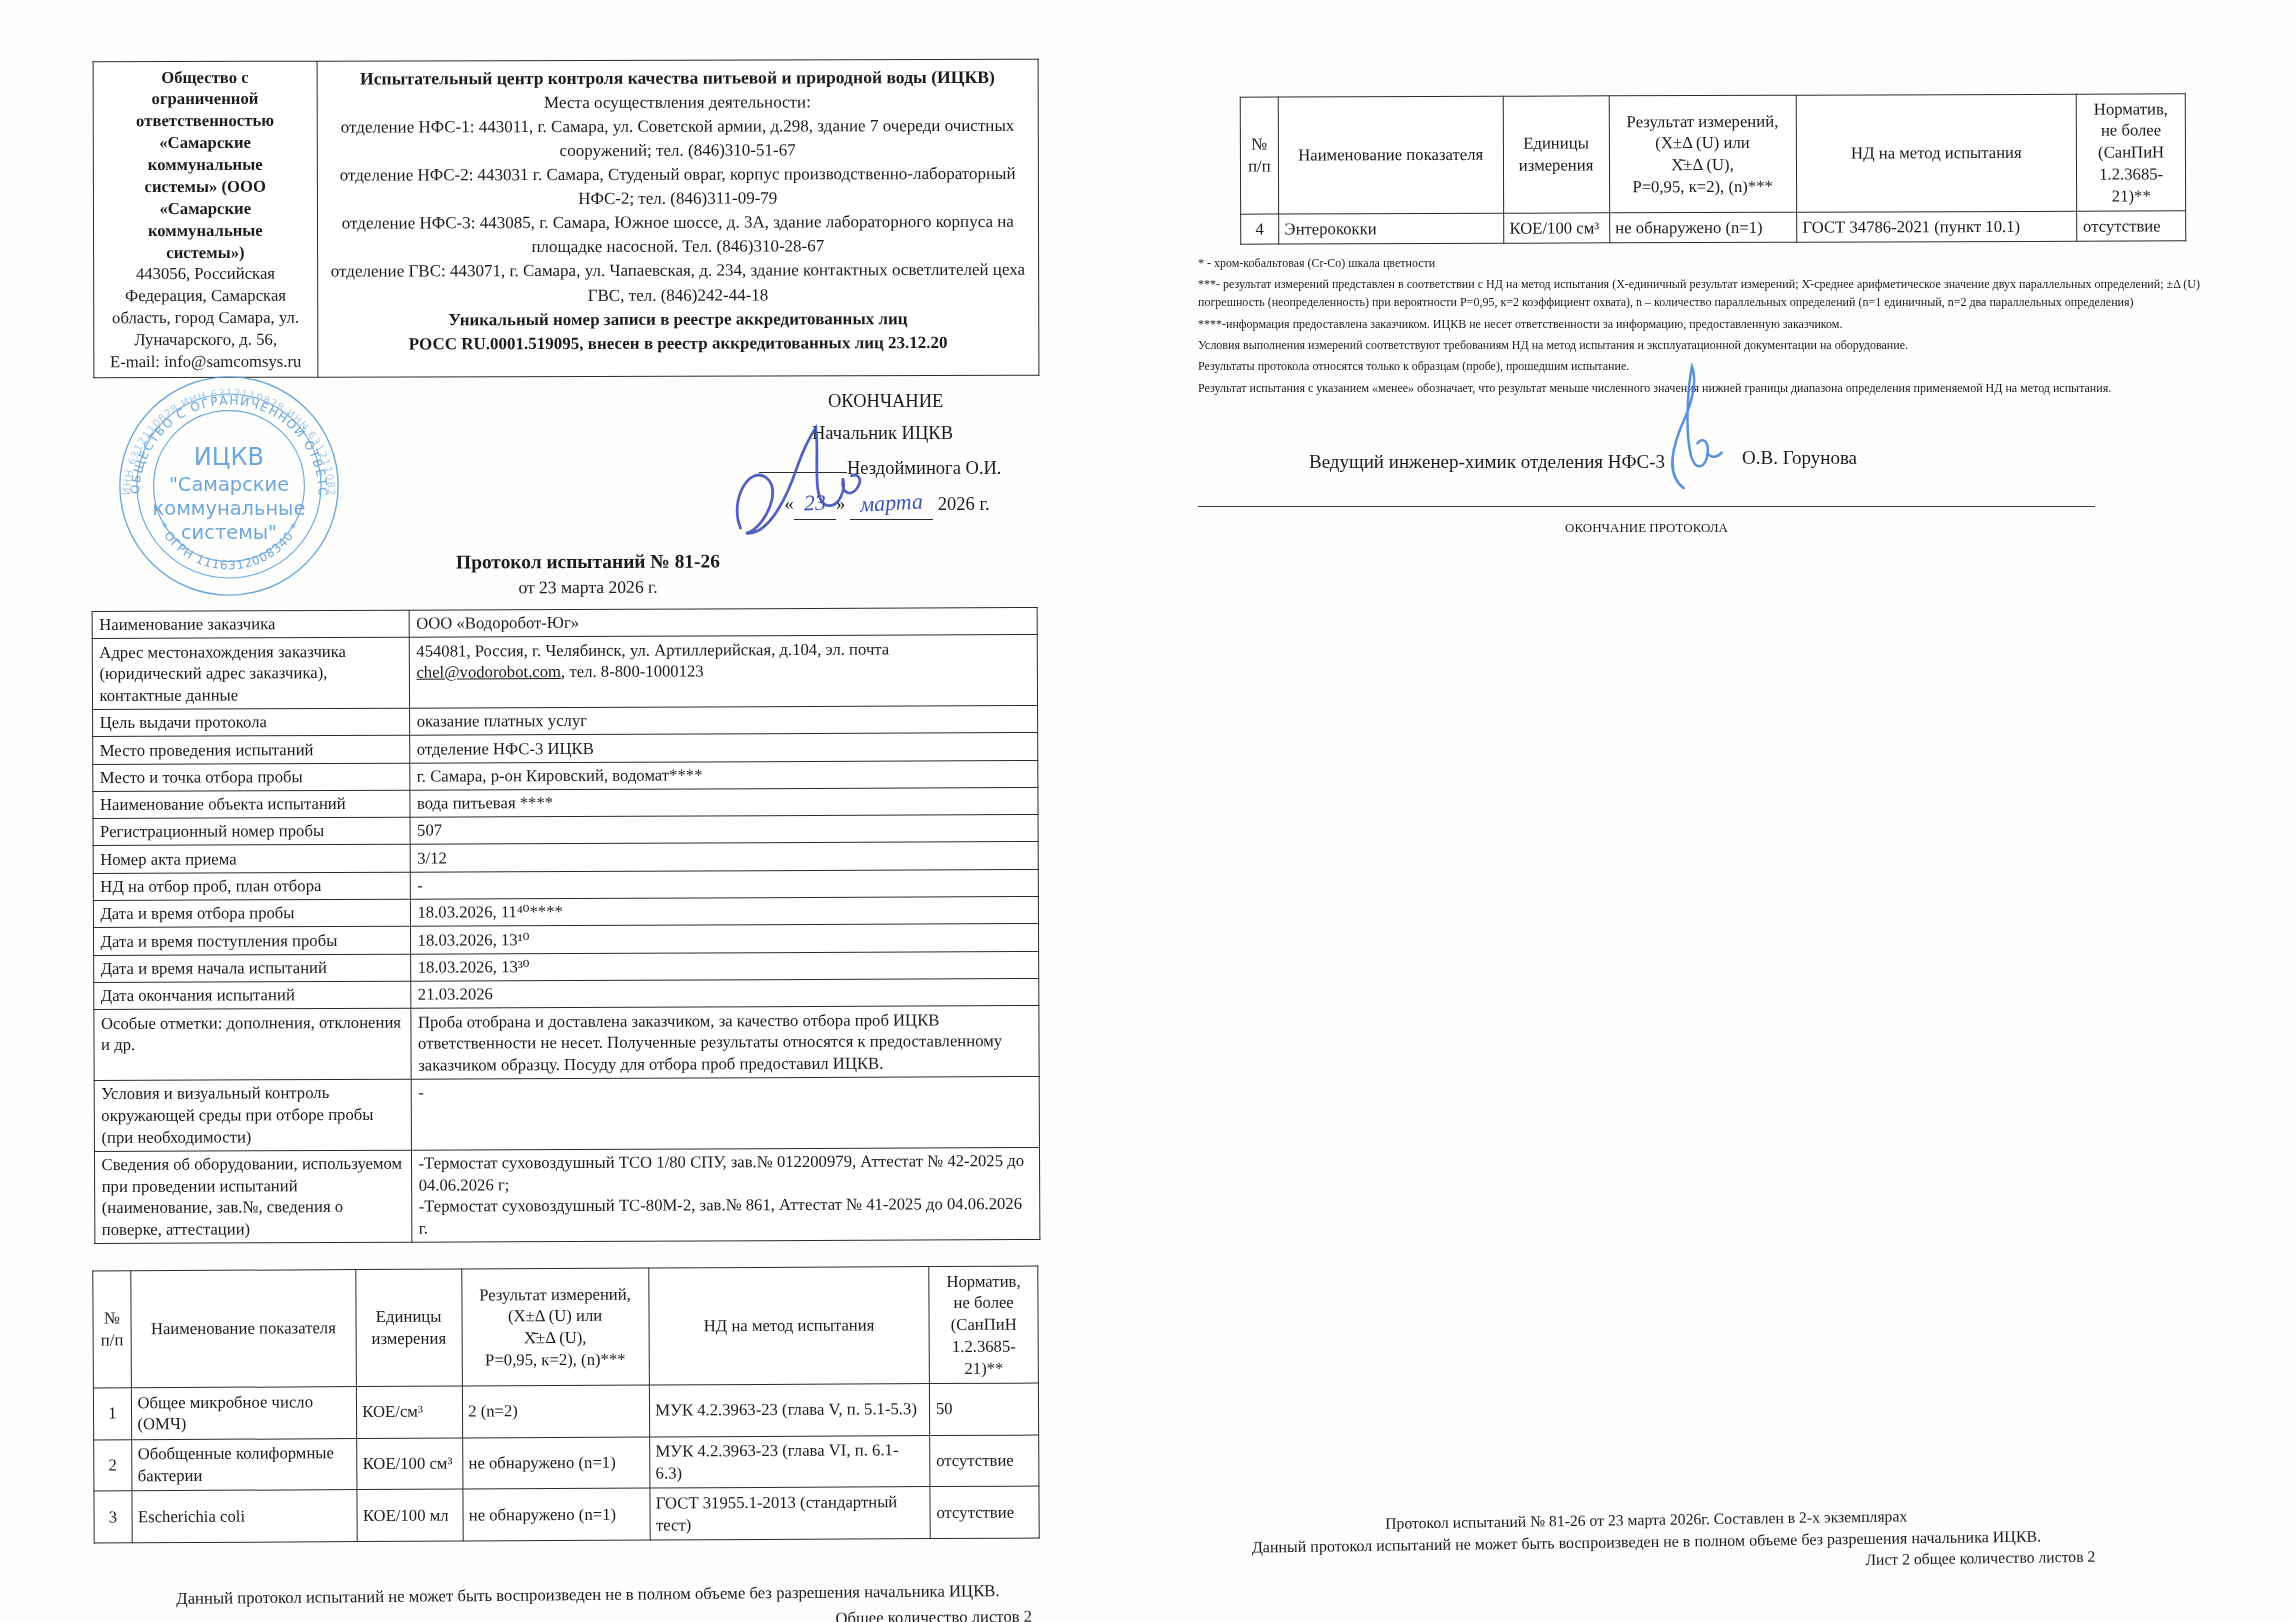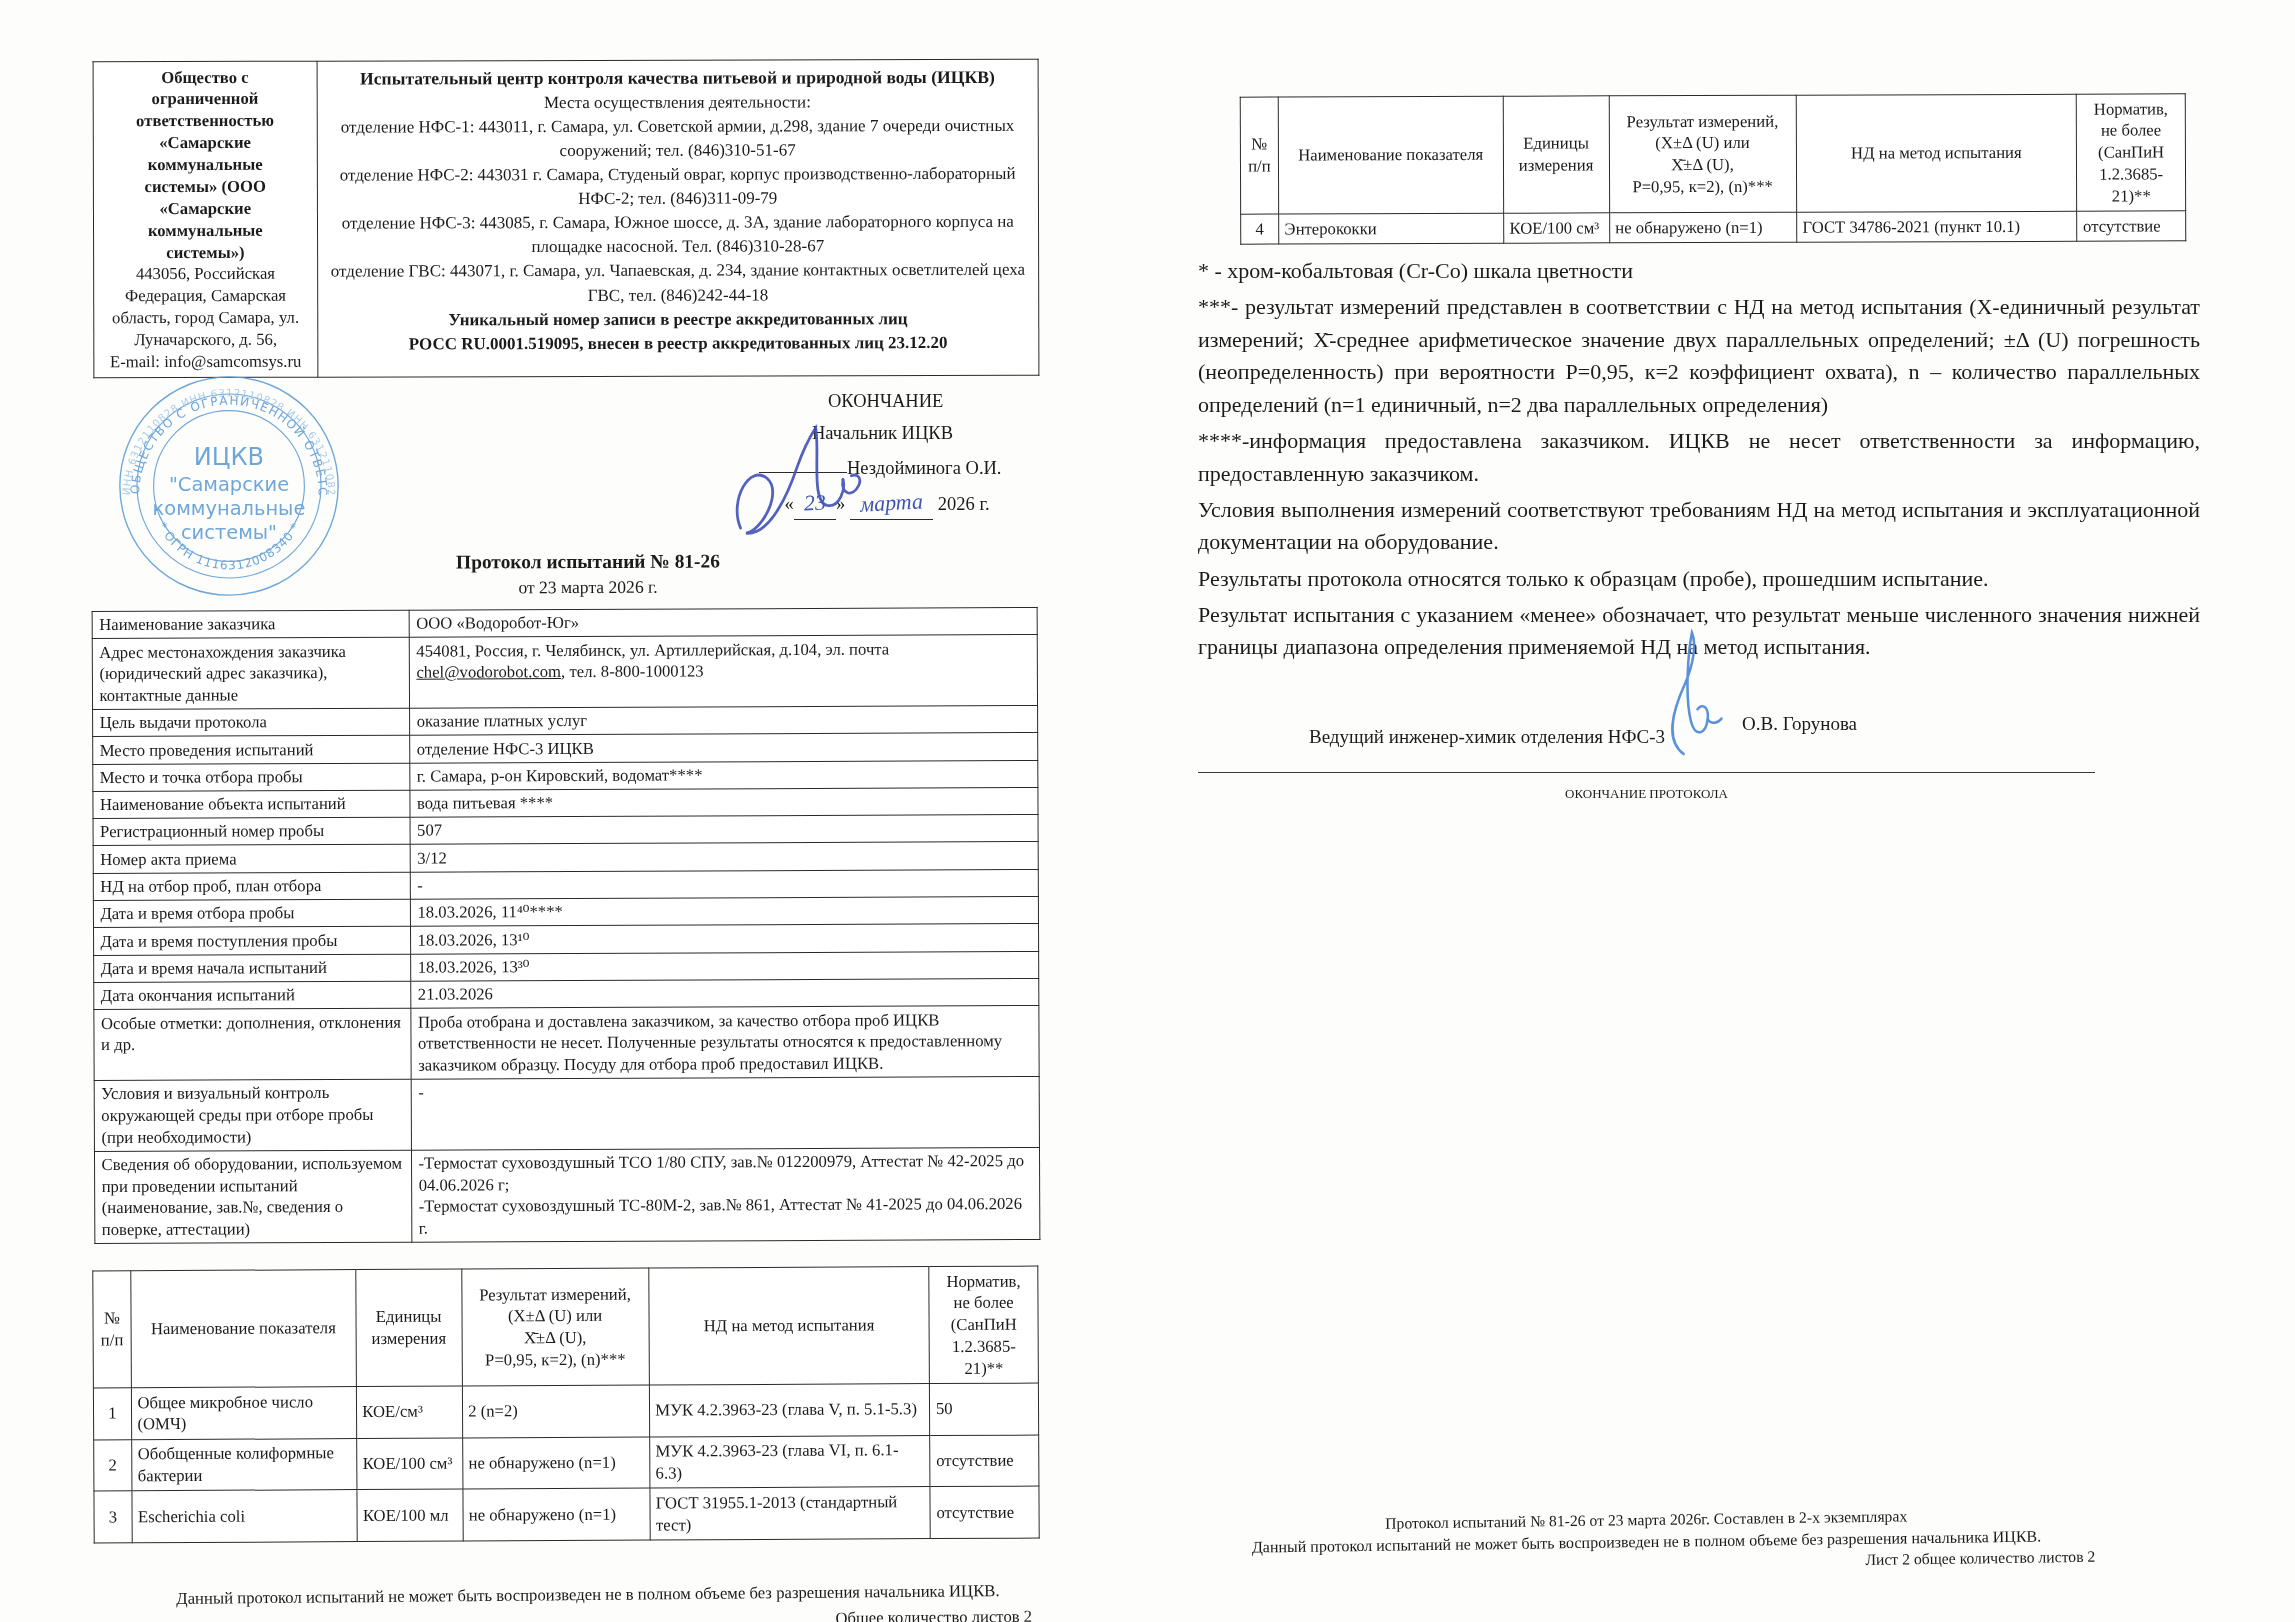--- a/index.html
+++ b/index.html
@@ -56,24 +56,24 @@
   col.c-num{width:4%;}col.c-name{width:23.8%;}col.c-units{width:11.2%;}
   col.c-res{width:19.8%;}col.c-meth{width:29.7%;}col.c-norm{width:11.5%;}
 
   
   .foot1{margin-top:44px;font-size:16.7px;transform:rotate(-0.55deg);}
   .foot1 .f1{text-align:center;}
   .foot1 .f2{text-align:right;padding-right:51px;margin-top:5.6px;}
 
   
   .results2{margin-left:42px;margin-top:0;transform:rotate(-0.2deg);}
-  .notes{margin-top:12px;width:1002px;font-size:22px;line-height:1.48;}
+  .notes{margin-top:12px;width:1002px;font-size:12px;line-height:1.48;}
   .notes p{margin:0 0 3.7px;text-align:justify;}
   .sigrow{position:relative;margin-top:49px;font-size:19px;height:32px;}
-  .sig2-role{position:absolute;left:111px;top:13px;}
+  .sig2-role{position:absolute;left:111px;top:4px;}
   .sig2-name{position:absolute;left:544px;top:0;}
   .sig2{position:absolute;left:453px;top:-86px;}
   .endline{border:none;border-top:1.4px solid #3a3a3a;margin:27px 0 5.6px;width:897px;}
   .ending{width:897px;text-align:center;font-size:13px;margin-top:13px;}
   .foot2{position:absolute;top:1416px;width:897px;font-size:15.7px;transform:rotate(-0.8deg);}
   .foot2 .f2a{text-align:center;}
   .foot2 .f2b{text-align:center;margin-top:3.7px;font-size:16px;}
   .foot2 .f2c{text-align:right;margin-top:3.7px;}
 
   .stamp text, .stamp textPath{font-family:"DejaVu Sans",sans-serif;}

